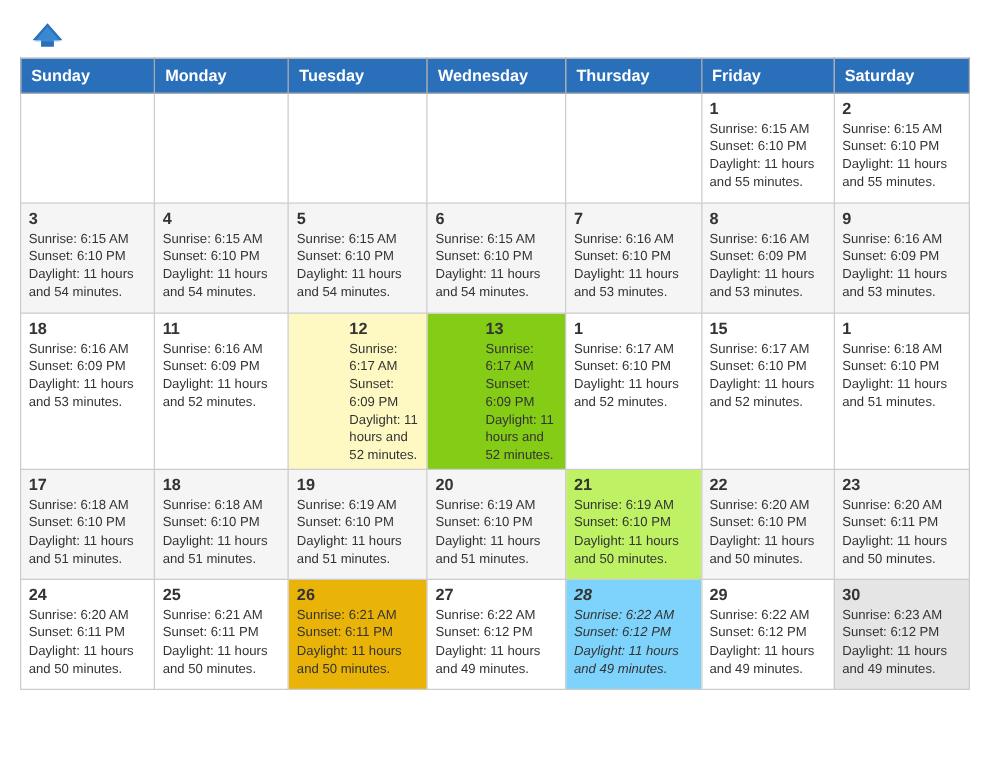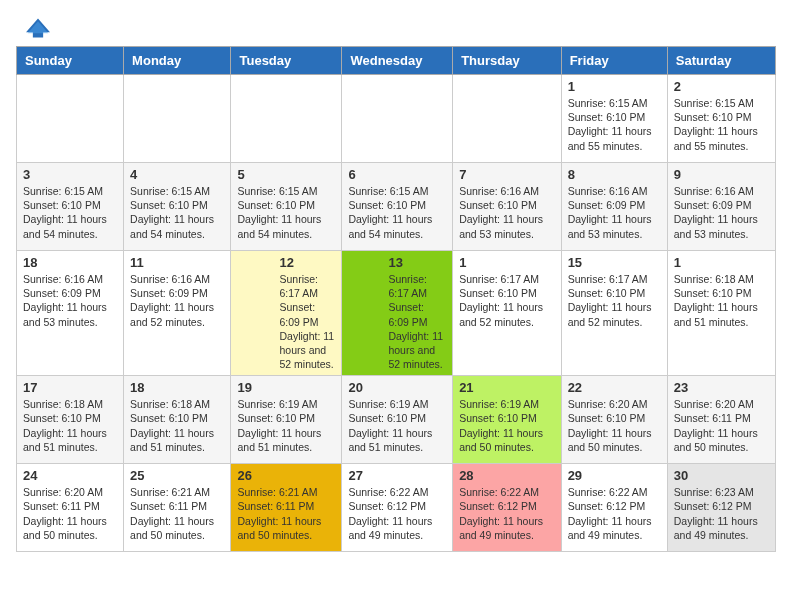--- a/index.html
+++ b/index.html
@@ -235,21 +235,21 @@
             <div class="day-info" style="white-space: pre-line;">Sunrise: 6:21 AM
 Sunset: 6:11 PM
 Daylight: 11 hours and 50 minutes.</div>
           </td>
           <td style="background: rgb(255, 255, 255);">
             <span class="day-num">27</span>
             <div class="day-info" style="white-space: pre-line;">Sunrise: 6:22 AM
 Sunset: 6:12 PM
 Daylight: 11 hours and 49 minutes.</div>
           </td>
-          <td style="background: #fca5a5;">
+          <td style="background: #7dd3fc; font-style: italic;">
             <span class="day-num">28</span>
             <div class="day-info" style="white-space: pre-line;">Sunrise: 6:22 AM
 Sunset: 6:12 PM
 Daylight: 11 hours and 49 minutes.</div>
           </td>
           <td style="background: rgb(255, 255, 255);">
             <span class="day-num">29</span>
             <div class="day-info" style="white-space: pre-line;">Sunrise: 6:22 AM
 Sunset: 6:12 PM
 Daylight: 11 hours and 49 minutes.</div>

